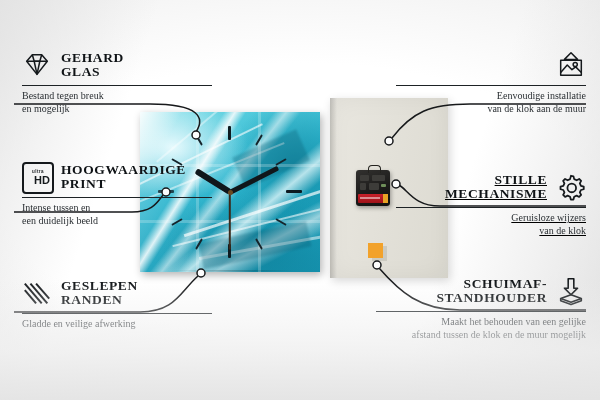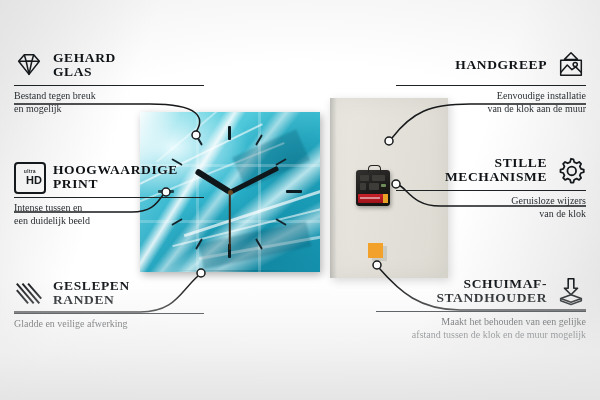--- a/index.html
+++ b/index.html
@@ -81,21 +81,21 @@
   .battery{position:absolute;left:2px;bottom:3px;width:30px;height:9px;
     background:linear-gradient(180deg,#c8202a 0%,#9e1219 100%);border-radius:1px;}
   .battery .plus{position:absolute;right:0;top:0;width:5px;height:9px;background:#e8a326;}
   .battery .bstripe{position:absolute;left:2px;top:3px;width:20px;height:2px;background:rgba(255,255,255,.5);}
   .spacer-pad{
     position:absolute;left:368px;top:243px;width:15px;height:15px;
     background:#f2a22b;box-shadow:4px 3px 0 rgba(190,190,182,.65);
   }
 
   
-  .feature{position:absolute;width:190px;}
+  .feature{position:absolute;width:190px;margin-left:8px;}
   .feature.left{left:14px;text-align:left;}
   .feature.right{right:14px;text-align:right;}
   .feat-head{display:flex;align-items:center;gap:9px;}
   .feature.right .feat-head{flex-direction:row-reverse;}
   .feat-icon{width:30px;height:30px;flex:0 0 30px;color:#15191c;}
   .feat-icon svg{display:block;width:30px;height:30px;}
   .hdbox{
     width:28px;height:28px;border:2px solid #15191c;border-radius:4px;
     display:flex;flex-direction:column;align-items:center;justify-content:center;line-height:1;
   }
@@ -277,31 +277,30 @@
         <svg viewBox="0 0 32 32">
             <g fill="none" stroke="currentColor" stroke-width="1.6" stroke-linejoin="round">
           <path d="M16 3 L9 10 L23 10 Z"></path>
           <rect x="5" y="11" width="22" height="16"></rect>
           <path d="M5 24 L12 16 L17 21 L21 18 L27 24"></path>
           <circle cx="20.5" cy="15.5" r="2.2"></circle>
         </g>
           </svg>
       </div>
       <div>
-        <div class="feat-title">HANDGREEP</div>
       </div>
     </div>
     <div class="rule"></div>
     <div class="feat-desc">
       <div>Eenvoudige installatie</div>
       <div>van de klok aan de muur</div>
     </div>
   </div>
 
-  <div class="feature right" style="top:155px;">
+  <div class="feature right" style="top:172px;text-decoration:underline;">
     <div class="feat-head">
       <div class="feat-icon">
         <svg viewBox="0 0 32 32">
             <g fill="none" stroke="currentColor" stroke-width="1.9" stroke-linejoin="round">
           <path d="M16 4 L18.6 4.6 L19.4 7.6 L22 8.8 L24.7 7.4 L26.8 9.5 L25.4 12.2 L26.6 14.8 L29.6 15.6 L29.6 18.4 L26.6 19.2 L25.4 21.8 L26.8 24.5 L24.7 26.6 L22 25.2 L19.4 26.4 L18.6 29.4 L15.8 29.4 L15 26.4 L12.4 25.2 L9.7 26.6 L7.6 24.5 L9 21.8 L7.8 19.2 L4.8 18.4 L4.8 15.6 L7.8 14.8 L9 12.2 L7.6 9.5 L9.7 7.4 L12.4 8.8 L15 7.6 Z"></path>
           <circle cx="16.8" cy="17" r="4.6"></circle>
         </g>
           </svg>
       </div>
       <div>

